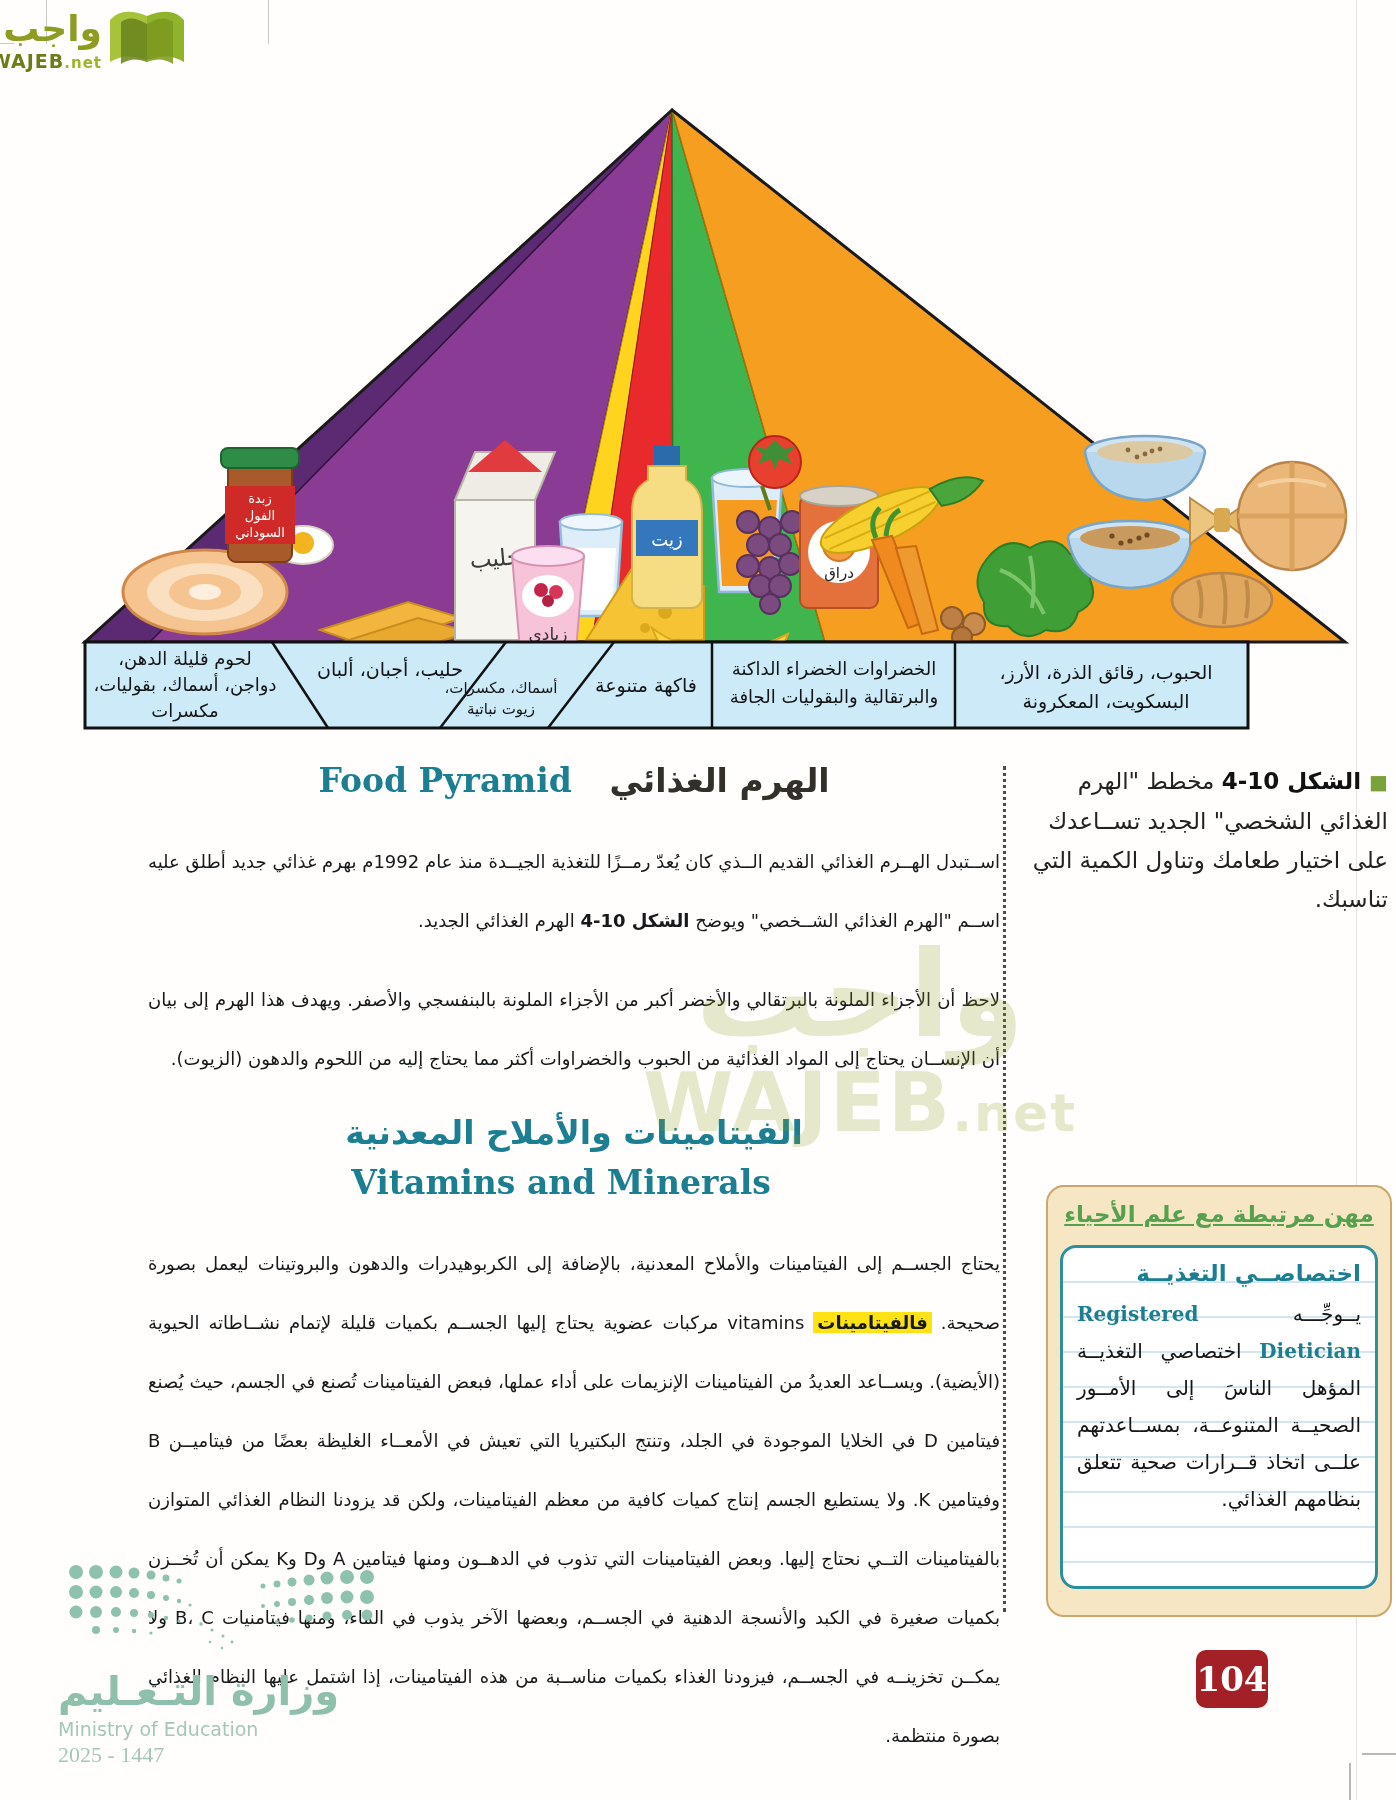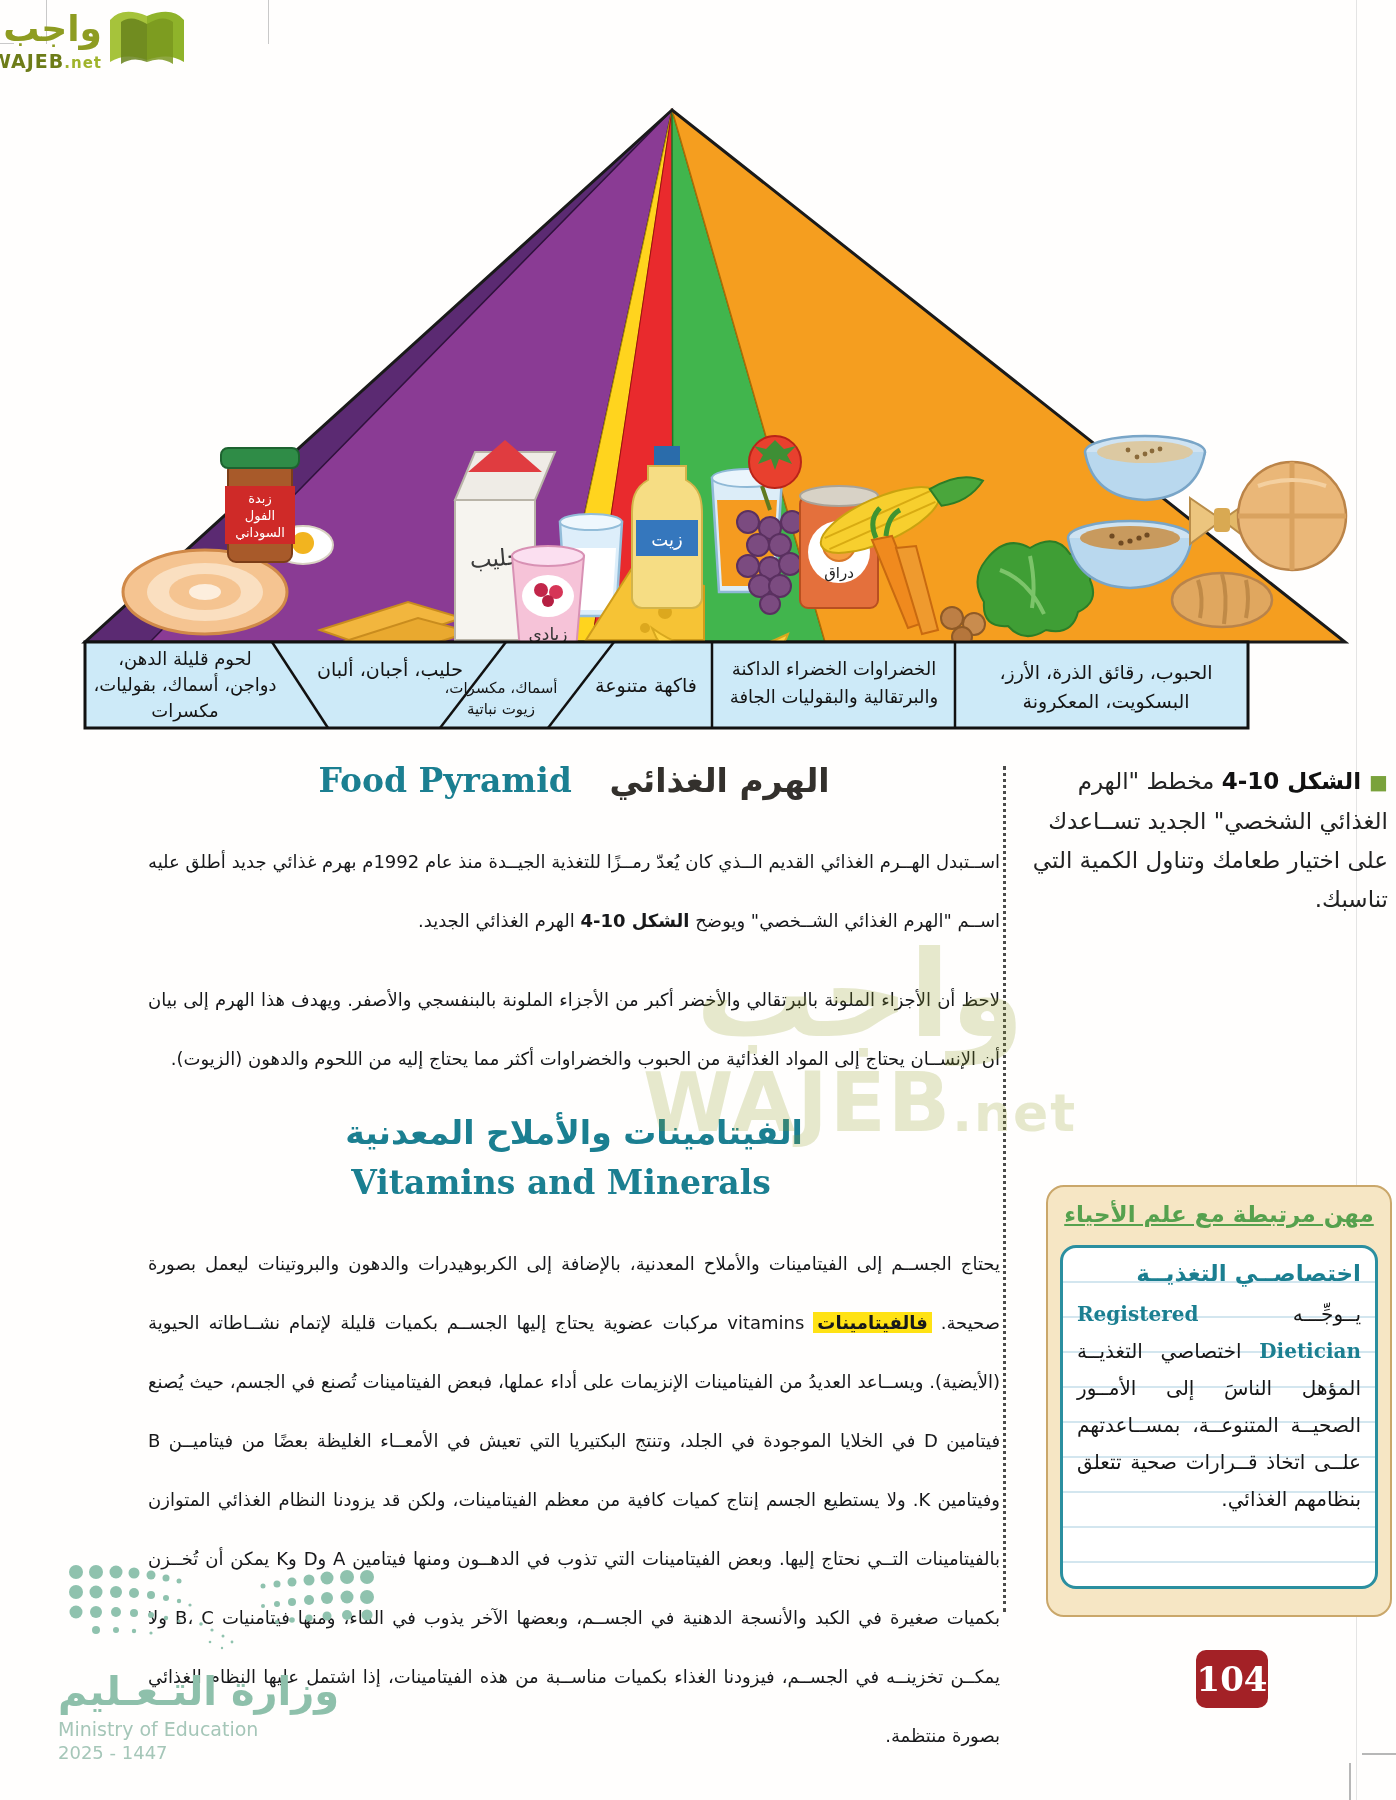--- a/index.html
+++ b/index.html
@@ -46,21 +46,21 @@
           background-color:#ffffff;
           background-image:repeating-linear-gradient(to bottom,#ffffff 0px,#ffffff 33px,#d3e6ef 33px,#d3e6ef 35px);
           border:3px solid #2b8fa0;border-radius:16px;direction:rtl;}
   .career .ptitle{font-size:23px;font-weight:bold;color:#1b7f91;text-align:right;margin:2px 0 10px;}
   .career .ptext{font-size:20px;line-height:37px;text-align:justify;color:#151515;}
   .career .term{color:#1b7f91;font-weight:bold;font-family:"DejaVu Serif",serif;unicode-bidi:embed;direction:ltr;}
   
   .ministry{position:absolute;left:58px;top:1560px;width:340px;}
   .ministry .m-ar{font-size:40px;font-weight:bold;color:#8ec0ab;direction:rtl;text-align:left;margin-top:4px;}
   .ministry .m-en{font-size:19px;color:#a5c6b8;margin-top:4px;}
-  .ministry .m-yr{font-size:18px;color:#a5c6b8;margin-top:2px;}
+  .ministry .m-yr{font-size:22px;color:#a5c6b8;margin-top:2px;font-family:Liberation Serif, serif;}
   
   .badge{position:absolute;left:1196px;top:1650px;width:72px;height:58px;background:#a32126;
          border-radius:10px;color:#fff;font-size:34px;font-weight:bold;display:flex;
          align-items:center;justify-content:center;font-family:"DejaVu Serif",serif;}
 </style>
 </head>
 <body>
 
 <div class="page">
 

